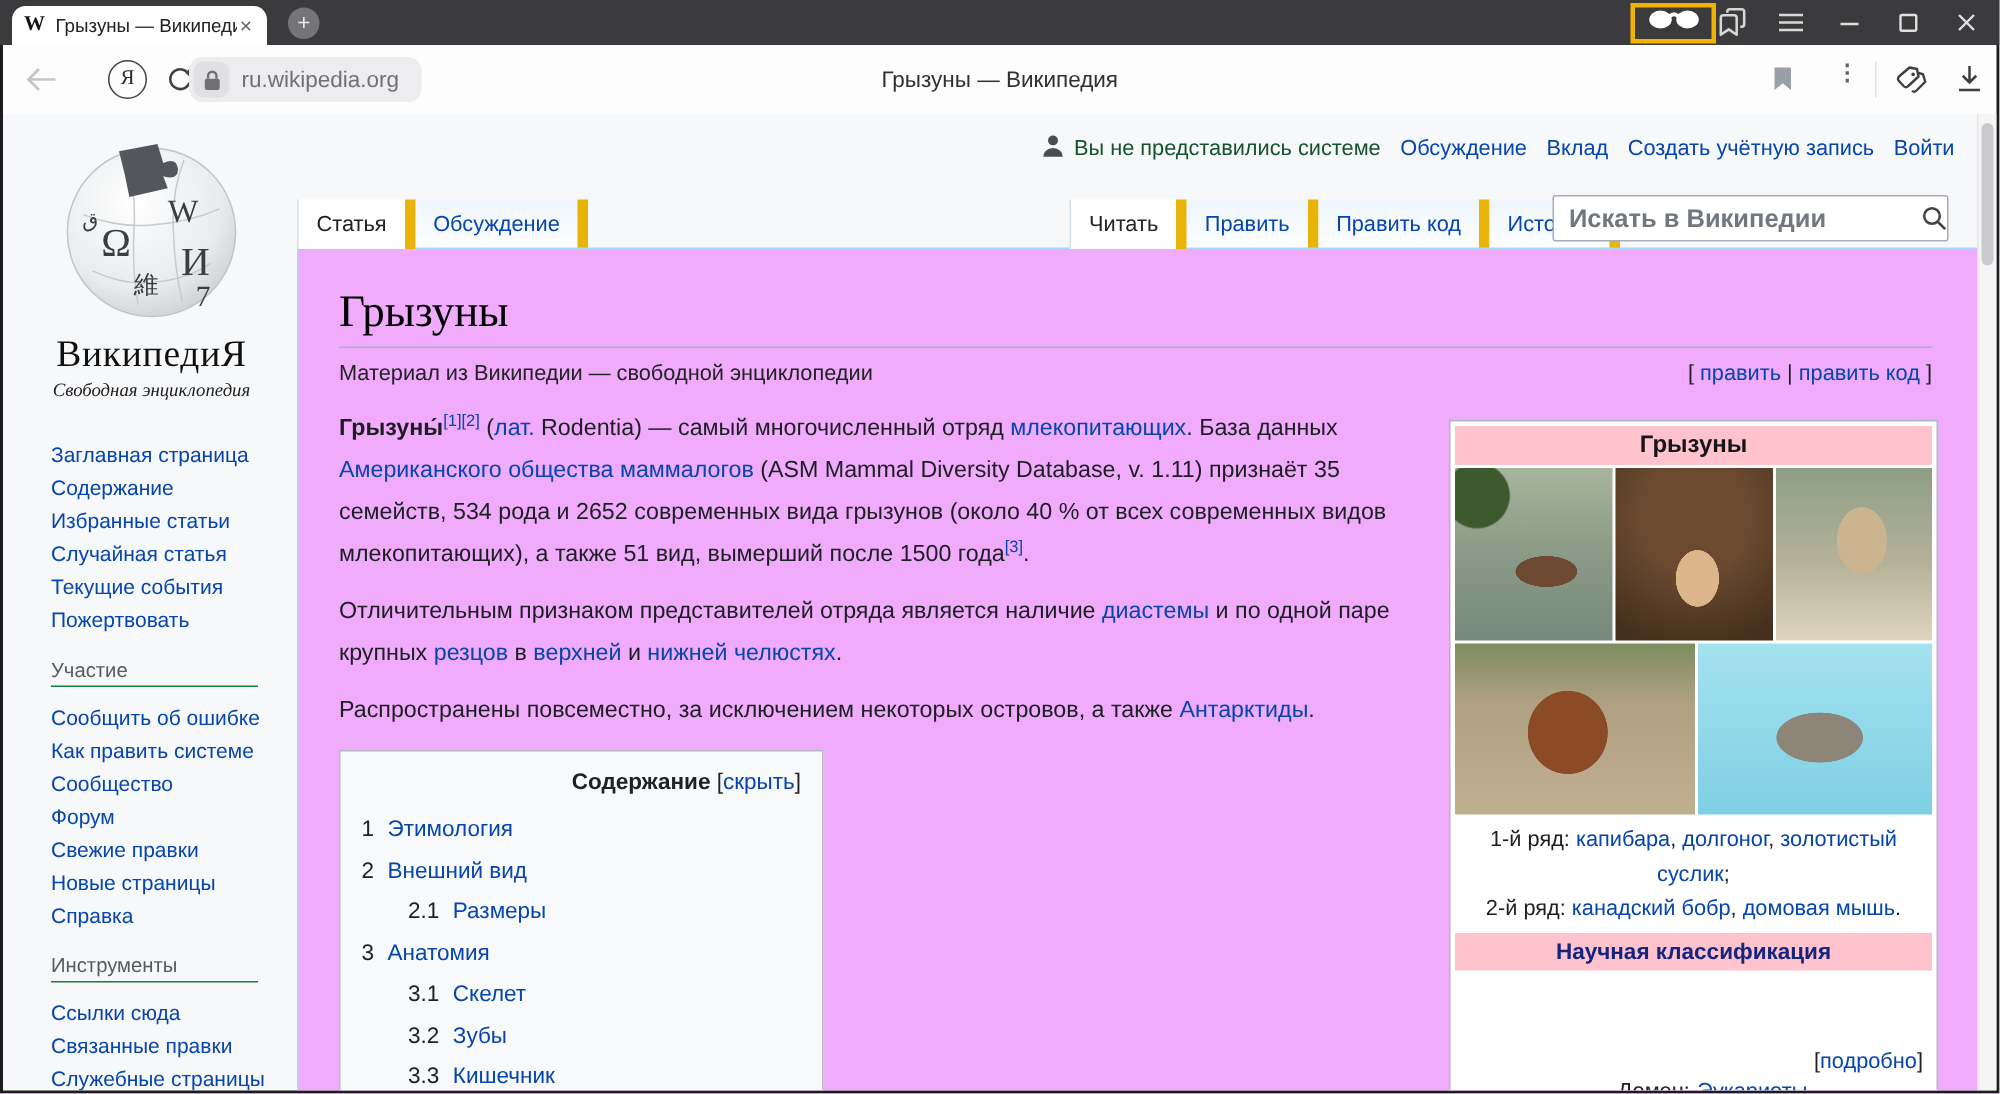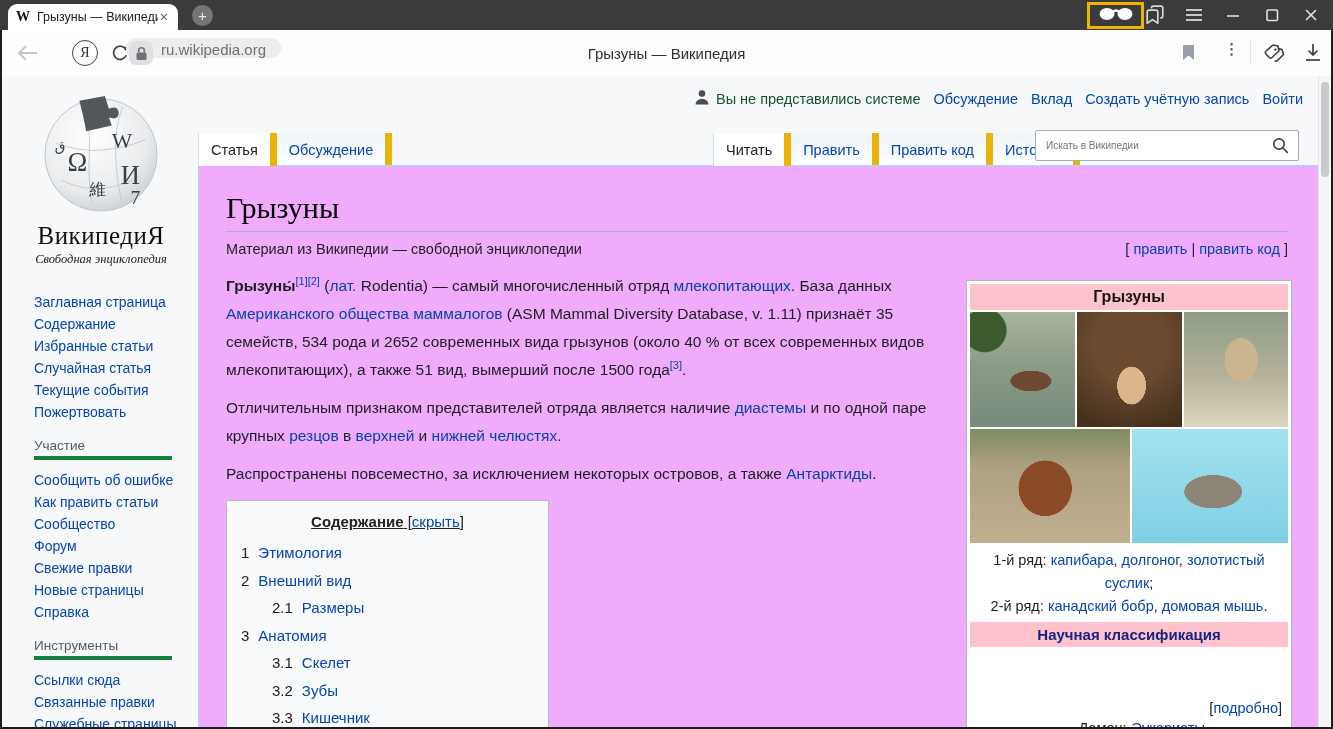--- a/index.html
+++ b/index.html
@@ -15,22 +15,22 @@
   .btab-close { color:#5f6368; font-size:14px; line-height:1; padding:1px 2px; }
   .newtab { position:absolute; left:192px; top:5px; width:21px; height:21px; border-radius:50%;
             background:#757577; color:#e8e8e8; font-size:15px; display:flex; align-items:center; justify-content:center; }
   .tb-btn { position:absolute; top:3px; width:26px; height:24px; display:flex; align-items:center; justify-content:center; }
   .glasses-box { position:absolute; left:1087px; top:2px; width:57px; height:27px; border:3px solid #f0b400;
                  display:flex; align-items:center; justify-content:center; }
 
   
   .addrbar { position:absolute; top:30px; left:2px; right:2px; height:46px; background:#fdfdfe; }
   .abs { position:absolute; }
-  .url-pill { position:absolute; left:124px; top:8px; height:20px; border-radius:9px; background:#ededef;
-              display:flex; align-items:flex-start; padding:3px; }
+  .url-pill { position:absolute; left:124px; top:8px; height:30px; border-radius:9px; background:#ededef;
+              display:flex; align-items:center; padding:3px; }
   .lock-badge { width:24px; height:24px; border-radius:7px; background:#e0e0e3; display:flex; align-items:center; justify-content:center; }
   .url-text { padding:0 12px 0 8px; color:#6e7175; font-size:15px; }
   .addr-title { position:absolute; inset:0; display:flex; align-items:center; justify-content:center;
                 color:#2e3033; font-size:15px; pointer-events:none; }
   .addr-divider { position:absolute; left:1248px; top:11px; width:1px; height:24px; background:#e3e3e6; }
   .kebab { color:#5f6368; font-size:15px; font-weight:bold; letter-spacing:0; line-height:5px; text-align:center; }
 
   
   .wiki { position:absolute; top:76px; left:2px; right:2px; bottom:2px; background:#f7f8fa; overflow:hidden; }
   .scrollbar { position:absolute; right:0; top:0; bottom:0; width:13px; background:#f5f5f5; border-left:1px solid #e6e6e6; }
@@ -41,53 +41,53 @@
   a.wlink, .run-link { color:#0645ad; text-decoration:none; cursor:pointer; }
 
   
   .sidebar { position:absolute; left:0; top:0; width:198px; bottom:0; }
   .logo { text-align:center; padding-top:16px; }
   .logo-title { font-family:"Liberation Serif",serif; font-size:25px; color:#101010; margin-top:4px; letter-spacing:.5px; }
   .logo-sub { font-family:"Liberation Serif",serif; font-style:italic; font-size:12.5px; color:#202020; margin-top:2px; }
   .side-list { margin:24px 0 0 32px; font-size:14px; line-height:22px; }
   .side-list div { white-space:nowrap; }
   .side-head { margin:15px 0 9px 32px; color:#565b60; font-size:13.5px; padding-bottom:3px;
-               border-bottom:4px solid #15803d; width:138px; }
+               border-bottom:1px solid #15803d; width:138px; }
   .side-list.tight { margin-top:0; }
 
   
   .tabline { position:absolute; left:196px; right:13px; top:89px; height:1px; background:#a7d7f9; }
   .wtabs { position:absolute; top:57px; display:flex; height:33px; }
   .wtabs-left { left:196px; }
   .wtabs-right { left:711px; }
   .wtab { height:33px; padding:0 12px; font-size:14.5px; display:flex; align-items:center; color:#0645ad;
           background:linear-gradient(#eef5fb,#fdfeff); border-right:7px solid #eab308; }
   .wtab:first-child { border-left:1px solid #cfe0ee; }
   .wtab.active { background:#fff; color:#222; position:relative; z-index:2; }
   .searchbox { position:absolute; left:1033px; top:54px; width:264px; height:31px; border:1px solid #a6adb4;
                border-radius:2px; background:#fff; display:flex; align-items:center; z-index:3; }
-  .searchbox input { flex:1; border:none; outline:none; font-size:10px; padding:0 8px 0 10px;
-                     font-family:"Liberation Sans",sans-serif; color:#4d7c0f; background:transparent; }
+  .searchbox input { flex:1; border:none; outline:none; font-size:17px; padding:0 8px 0 10px;
+                     font-family:"Liberation Sans",sans-serif; color:#4d7c0f; background:transparent;font-weight:bold; }
   .searchbox input::placeholder { color:#72777d; }
   .search-ico { padding-right:9px; display:flex; }
 
   
   .content { position:absolute; left:196px; top:90px; right:13px; bottom:0; background:#f0abfc;
              border-left:1px solid #a7d7f9; overflow:hidden; }
   h1.page-h1 { margin:23px 30px 0 27px; font-family:"Liberation Serif",serif; font-weight:400; font-size:30px;
                line-height:38px; color:#000; border-bottom:1px solid #a2b6c4; padding-bottom:4px; }
   .sub-row { display:flex; justify-content:space-between; margin:9px 30px 0 27px; font-size:14.5px; color:#222; }
   .lead p { margin:10px 30px 0 27px; width:712px; font-size:15.5px; line-height:28px; color:#1c1e21; }
   .lead p.first { margin-top:15px; }
   .run-bold { font-weight:bold; }
   .run-sup { vertical-align:super; font-size:11px; line-height:0; }
 
   
   .toc { margin:12px 0 0 27px; width:323px; border:1px solid #b4bac0; background:#f8f9fa; padding:12px 14px 20px; }
-  .toc-title { text-align:center; font-size:15px; color:#202122;text-decoration:underline; }
+  .toc-title { text-align:right; font-size:15px; color:#202122; }
   .toc-list { margin-top:9px; font-size:15px; line-height:27.5px; }
   .toc-row .num { color:#202122; margin-right:9px; }
   .toc-row.sub { padding-left:31px; }
 
   
   .infobox { position:absolute; left:767px; top:114px; width:326px; border:1px solid #a9bac4; background:#fff;
              padding:3px; font-size:14px; }
   .ib-header { background:#ffc3cd; text-align:center; font-weight:bold; font-size:16px; padding:4px 0; color:#151515; }
   .ib-grid { display:grid; gap:2px; margin-top:2px; }
   .ib-grid.r1 { grid-template-columns:105px 105px 104px; }
@@ -270,21 +270,21 @@
         <div><a class="wlink">Содержание</a></div>
         <div><a class="wlink">Избранные статьи</a></div>
         <div><a class="wlink">Случайная статья</a></div>
         <div><a class="wlink">Текущие события</a></div>
         <div><a class="wlink">Пожертвовать</a></div>
       </div>
 
       <div class="side-head">Участие</div>
       <div class="side-list tight">
         <div><a class="wlink">Сообщить об ошибке</a></div>
-        <div><a class="wlink">Как править статьи</a></div>
+        <div><a class="wlink">Как править системе</a></div>
         <div><a class="wlink">Сообщество</a></div>
         <div><a class="wlink">Форум</a></div>
         <div><a class="wlink">Свежие правки</a></div>
         <div><a class="wlink">Новые страницы</a></div>
         <div><a class="wlink">Справка</a></div>
       </div>
 
       <div class="side-head">Инструменты</div>
       <div class="side-list tight">
         <div><a class="wlink">Ссылки сюда</a></div>

